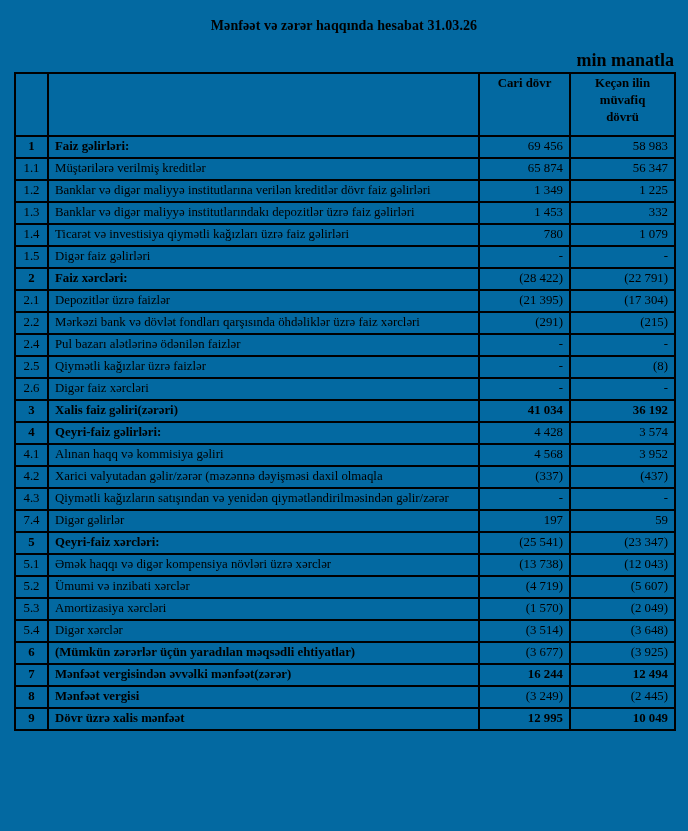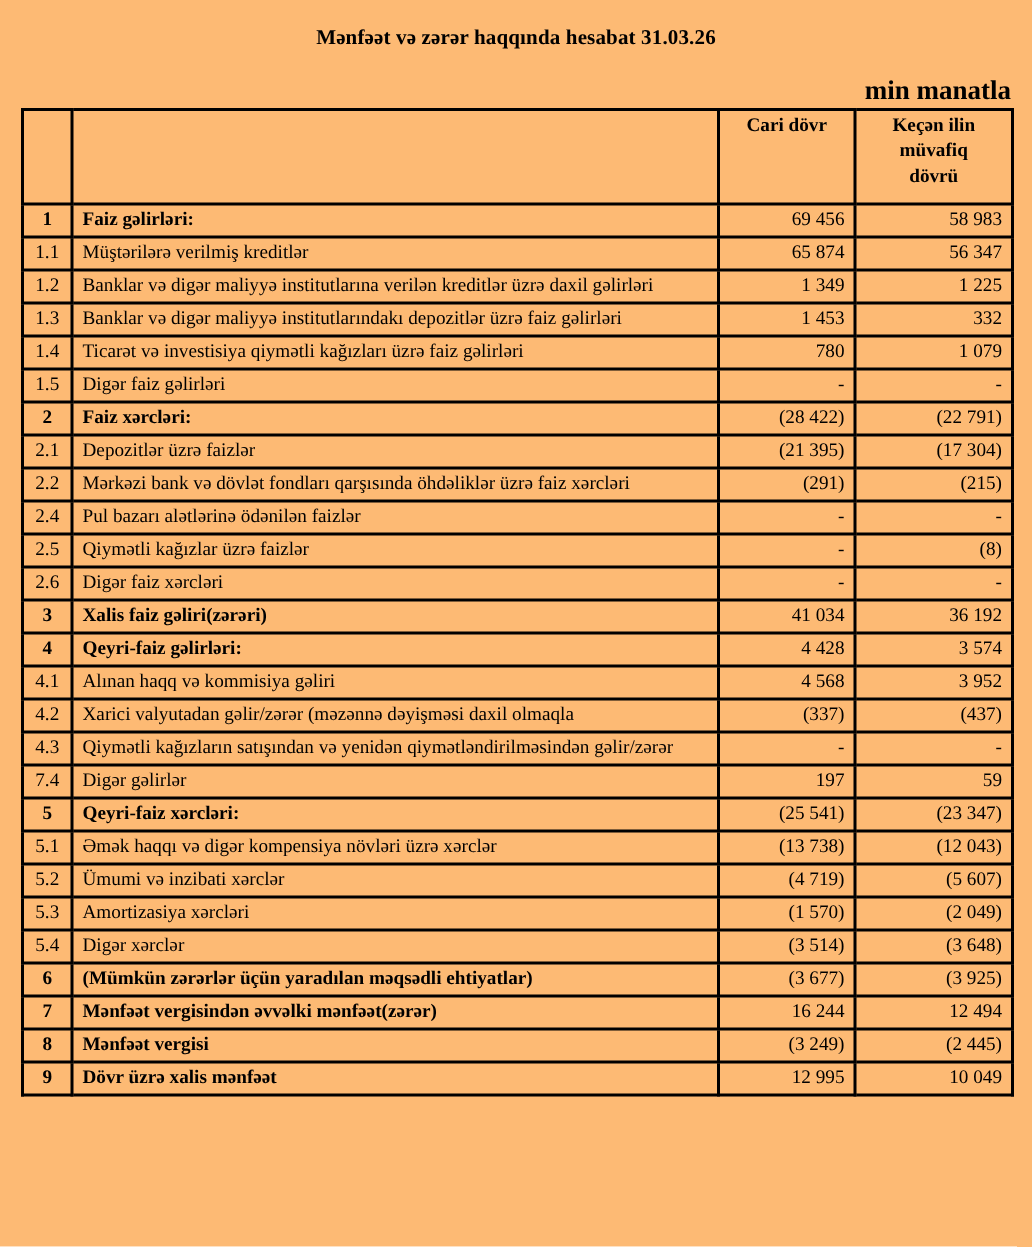--- a/index.html
+++ b/index.html
@@ -1,20 +1,20 @@
 <!DOCTYPE html>
 <html><head>
 <meta charset="utf-8">
 <style>
   html, body { margin:0; padding:0; background:#ffffff; }
   .page {
     width:688px; height:831px; box-sizing:border-box;
     padding:14px 14px 0 14px;
     font-family:"Liberation Serif", serif;
-    color:#000; background:#fdba74;
+    color:#000; background:#0369a1;
     overflow:hidden;
   }
   .title {
     text-align:center; font-weight:bold; font-size:14px;
     margin:4px 0 0 0; letter-spacing:0.1px;
   }
   .unit-note {
     text-align:right; font-weight:bold; font-size:18px;
     margin:16px 0 1px 0;
   }
@@ -27,21 +27,21 @@
     font-size:12.8px; line-height:17px;
     vertical-align:top;
     overflow:hidden;
   }
   thead th { font-weight:bold; text-align:center; height:58px; }
   thead th .wrap { display:inline-block; max-width:72px; }
   .c-no    { text-align:center; }
   .c-label { text-align:left; }
   .c-num   { text-align:right;margin-top:32px; }
   tr.section .c-no, tr.section .c-label { font-weight:bold; }
-  tr.strong .c-num { font-weight:normal; }
+  tr.strong .c-num { font-weight:bold; }
 </style>
 </head>
 <body>
 
 <div class="page">
   <div class="title">Mənfəət və zərər haqqında hesabat 31.03.26</div>
   <div class="unit-note">min manatla</div>
   <table class="pl">
     <colgroup>
       <col style="width:33px">
@@ -65,21 +65,21 @@
           <td class="c-num">58 983</td>
         </tr>
         <tr>
           <td class="c-no">1.1</td>
           <td class="c-label">Müştərilərə verilmiş kreditlər</td>
           <td class="c-num">65 874</td>
           <td class="c-num">56 347</td>
         </tr>
         <tr>
           <td class="c-no">1.2</td>
-          <td class="c-label">Banklar və digər maliyyə institutlarına verilən kreditlər üzrə daxil gəlirləri</td>
+          <td class="c-label">Banklar və digər maliyyə institutlarına verilən kreditlər dövr faiz gəlirləri</td>
           <td class="c-num">1 349</td>
           <td class="c-num">1 225</td>
         </tr>
         <tr>
           <td class="c-no">1.3</td>
           <td class="c-label">Banklar və digər maliyyə institutlarındakı depozitlər üzrə faiz gəlirləri</td>
           <td class="c-num">1 453</td>
           <td class="c-num">332</td>
         </tr>
         <tr>

